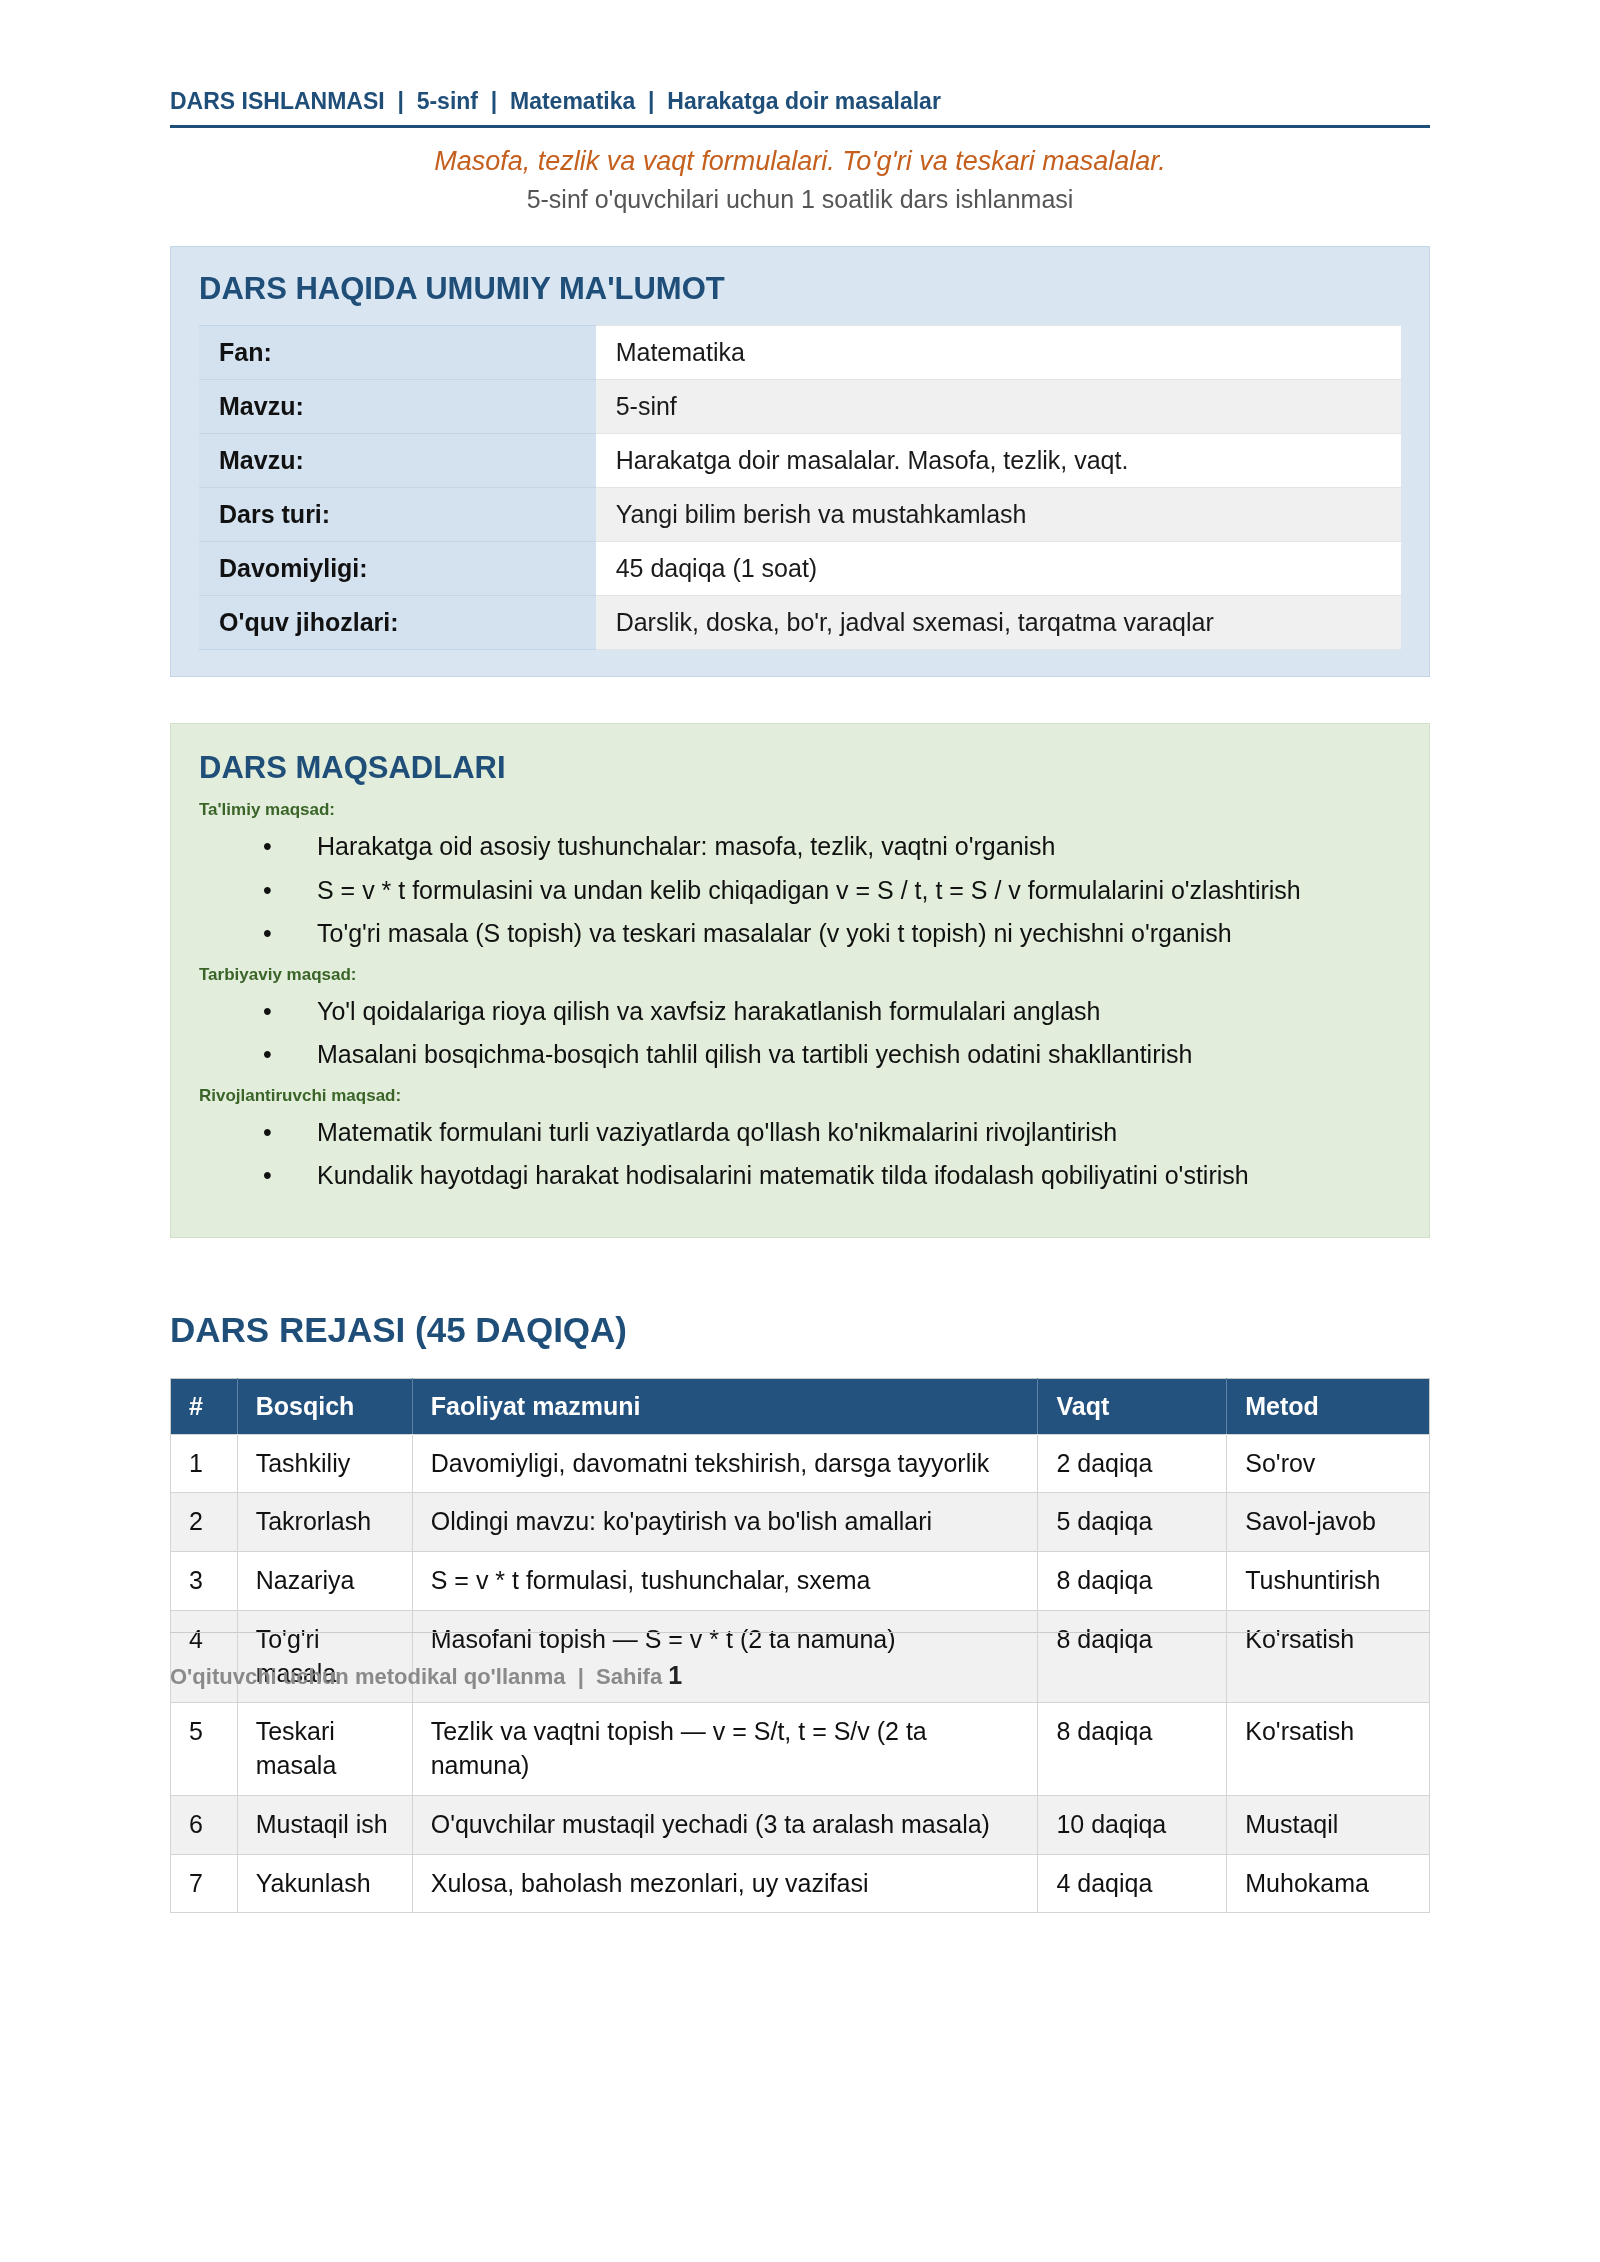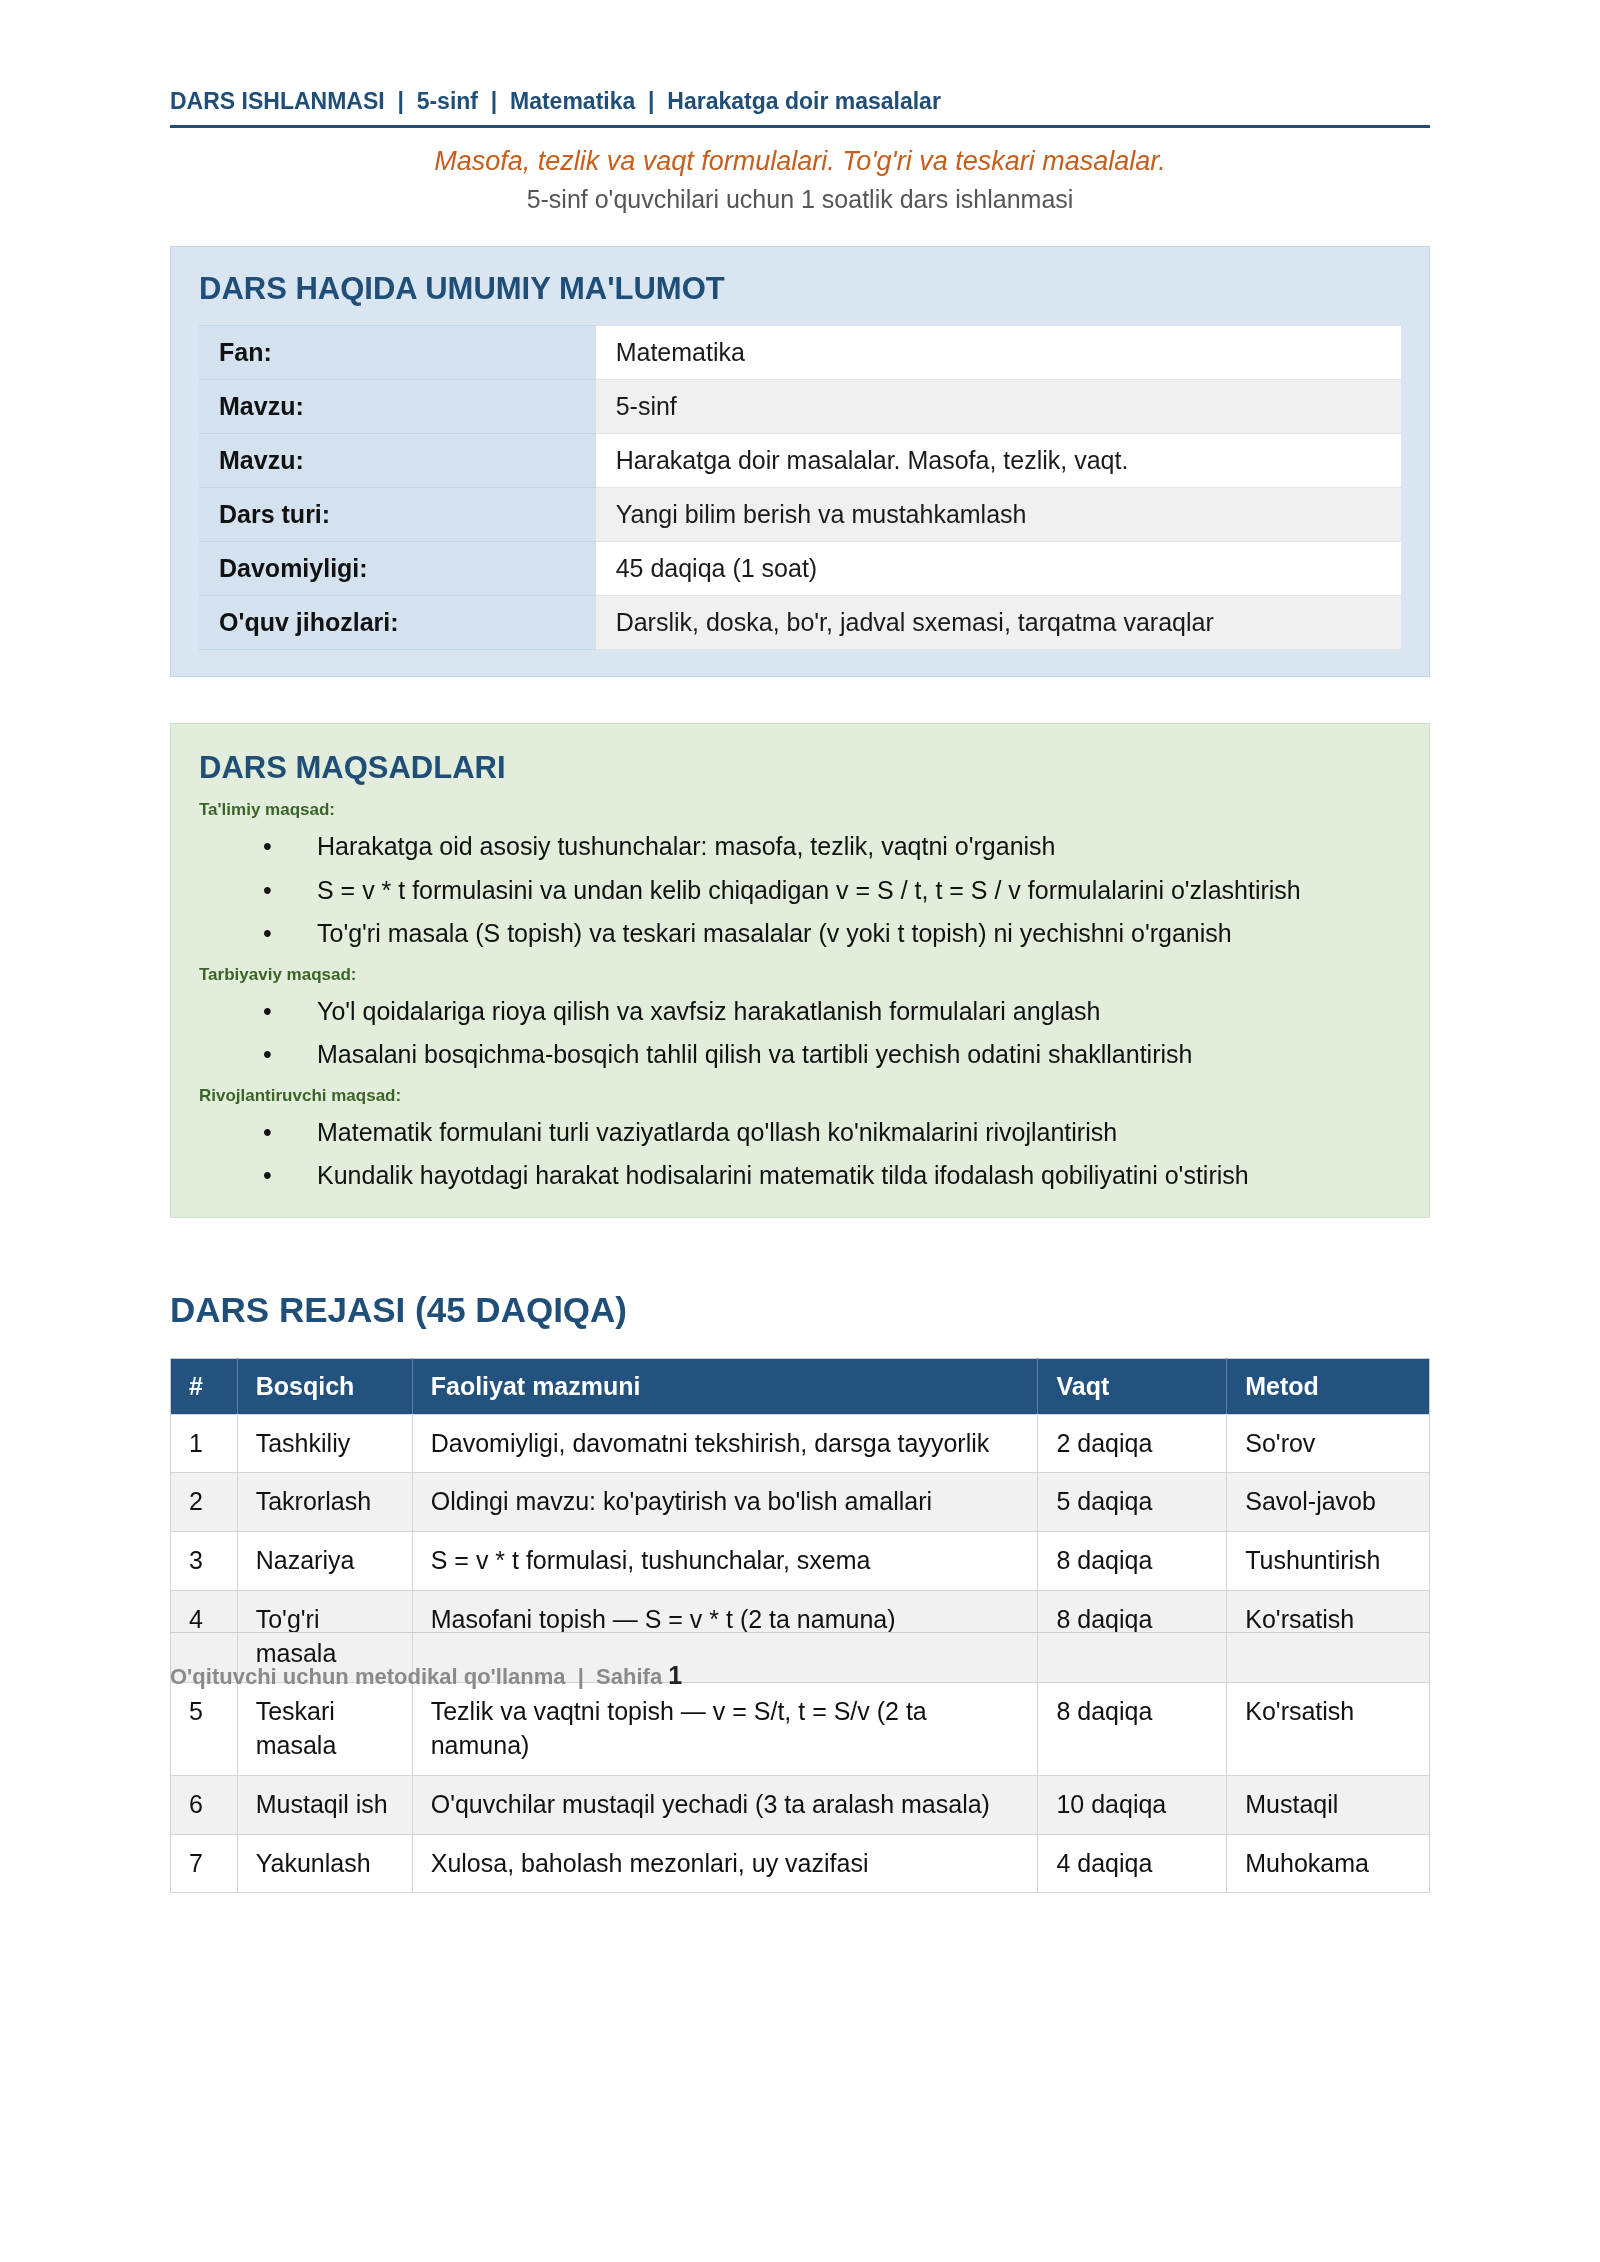--- a/index.html
+++ b/index.html
@@ -52,21 +52,21 @@
   .info-table tr:first-child td.lbl { border-top: 1px solid #c3d6e8; }
   .info-table td.val { background: #ffffff; border-bottom: 1px solid #e4e4e4; }
   .info-table tr:nth-child(even) td.val { background: #f0f0f0; }
   .info-table tr:first-child td.val { border-top: 1px solid #e4e4e4; }
 
   
   .goals-box {
     margin-top: 46px;
     background: #e2eedb;
     border: 1px solid #cfe0c4;
-    padding: 26px 28px 15px 28px;
+    padding: 26px 28px 35px 28px;
   }
   .goal-section-title { color: #3A6428; font-size: 17px; font-weight: bold; margin-top: 14px; }
   .goals-box .box-heading { margin-bottom: 8px; }
   .goal-list { list-style: none; margin-top: 6px; }
   .goal-list li {
     position: relative;
     padding-left: 118px;
     font-size: 25px;
     line-height: 1.38;
     color: #111;

